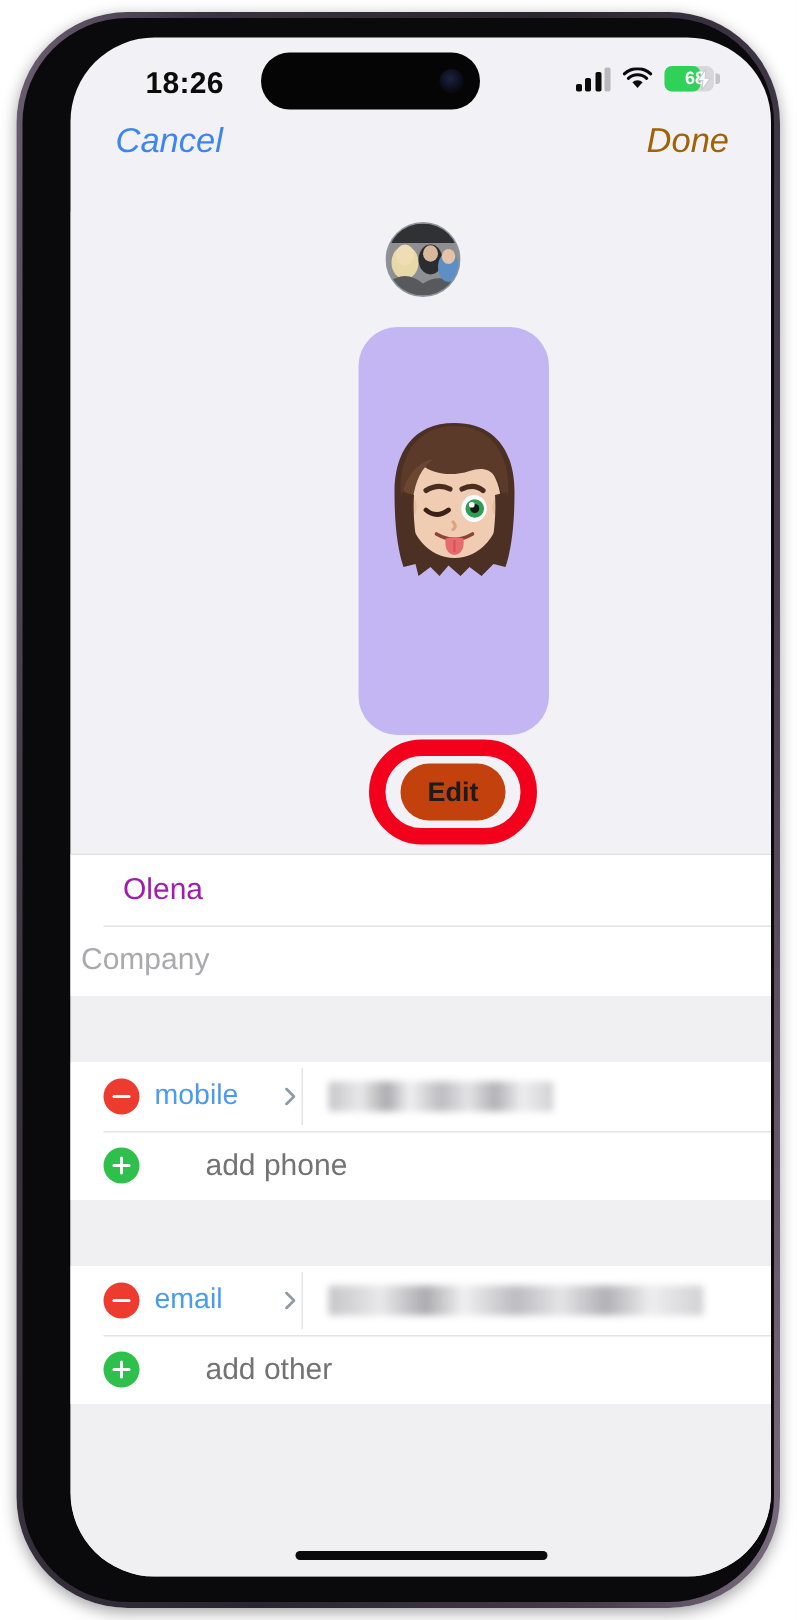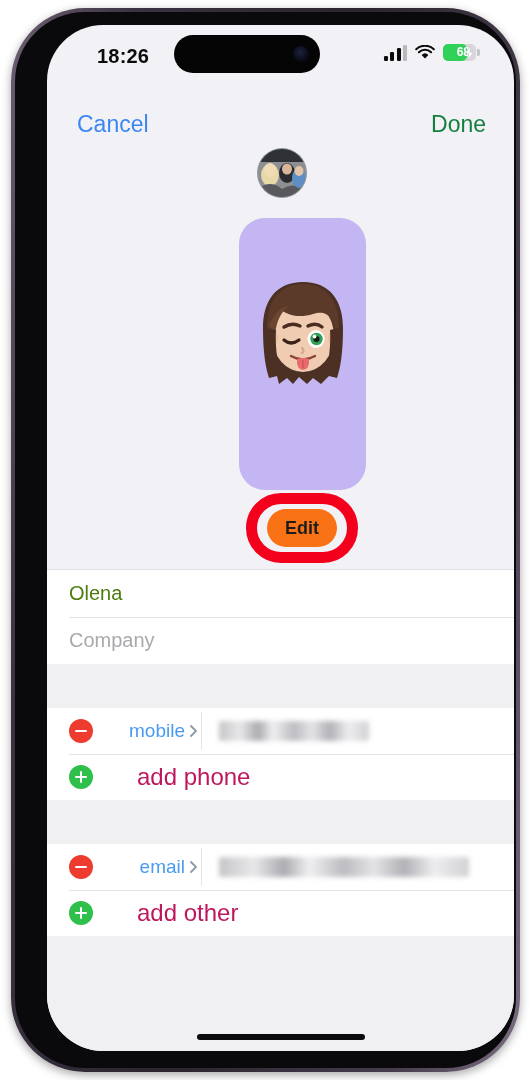--- a/index.html
+++ b/index.html
@@ -153,38 +153,39 @@
     position: absolute;
     left: 20px;
     top: 1.5px;
     width: 13px;
     height: 14px;
   }
 
   
   .nav-bar {
     position: absolute;
-    top: 76px; left: 0;
+    top: 45px; left: 0;
     width: 467px;
     height: 54px;
     z-index: 4;
+    font-style: italic;
   }
   .nav-cancel {
     position: absolute;
     left: 30px;
     top: 10px;
     font-size: 23px;
     color: #3c86f4;
   }
   .nav-done {
     position: absolute;
     right: 28px;
     top: 10px;
     font-size: 23px;
-    color: #15803d;
+    color: #a16207;
   }
 
   
   .photo-area {
     position: absolute;
     top: 116px;
     left: 0;
     width: 467px;
     height: 428px;
     background: #f2f2f6;
@@ -221,21 +222,21 @@
     height: 126px;
   }
 
   .edit-btn {
     position: absolute;
     left: 220px;
     top: 368px;
     width: 70px;
     height: 38px;
     border-radius: 19px;
-    background: #f97316;
+    background: #c2410c;
     border: none;
     font-size: 18px;
     font-weight: 600;
     color: #1c1c1e;
     font-family: "Liberation Sans", sans-serif;
     padding: 0;
     cursor: pointer;
   }
   .highlight-ring {
     position: absolute;
@@ -278,26 +279,26 @@
     height: 1px;
     background: #e4e4e7;
   }
   .group:first-child:before {
     content: "";
     display: block;
     height: 1px;
     background: #e0e0e4;
   }
   .text-value {
-    padding-left: 22px;
+    padding-left: 35px;
     font-size: 20px;
-    color: #4d7c0f;
+    color: #a21caf;
   }
   .text-placeholder {
-    padding-left: 22px;
+    padding-left: 7px;
     font-size: 20px;
     color: #a9a9ae;
   }
 
   
   .entry-row { height: 46px; }
   .circ {
     position: absolute;
     left: 22px;
     top: 50%;
@@ -320,21 +321,21 @@
   .circ .bar.v { width: 2.6px; height: 12px; }
 
   .label-cell {
     position: absolute;
     left: 56px;
     top: 0;
     width: 98px;
     height: 100%;
     display: flex;
     align-items: center;
-    justify-content: flex-end;
+    justify-content: flex-start;
     padding-right: 16px;
     box-sizing: border-box;
   }
   .label-cell .lbl {
     font-size: 19px;
     color: #4a9bf0;
   }
   .chev {
     position: absolute;
     right: 4px;
@@ -365,22 +366,22 @@
        rgba(125,125,133,0.60) 74%, rgba(200,200,206,0.32) 86%,
        rgba(160,160,166,0.48) 100%);
     filter: blur(2.4px);
   }
   .redacted.phone { width: 150px; }
   .redacted.email { width: 250px; }
 
   .addlabel {
     position: absolute;
     left: 90px;
-    font-size: 24px;
-    color: #be185d;
+    font-size: 20px;
+    color: #737373;
   }
 
   
   .home-indicator {
     position: absolute;
     left: 50%;
     bottom: 11px;
     transform: translateX(-50%);
     width: 168px;
     height: 6px;

